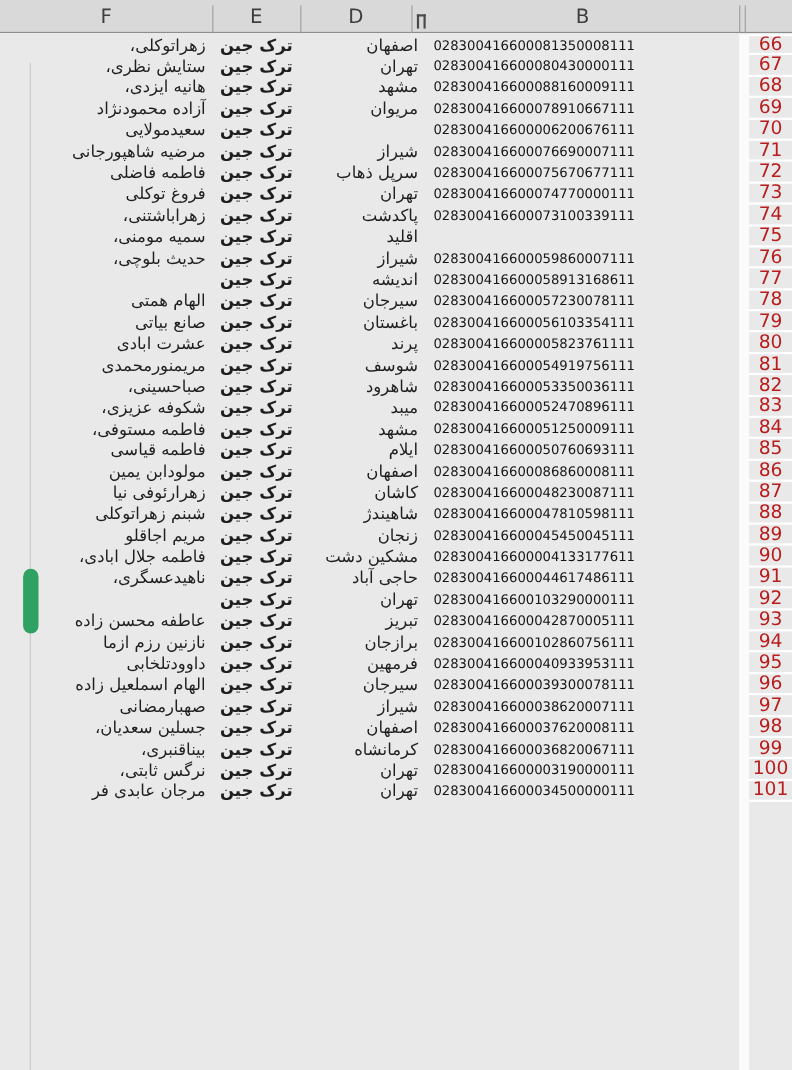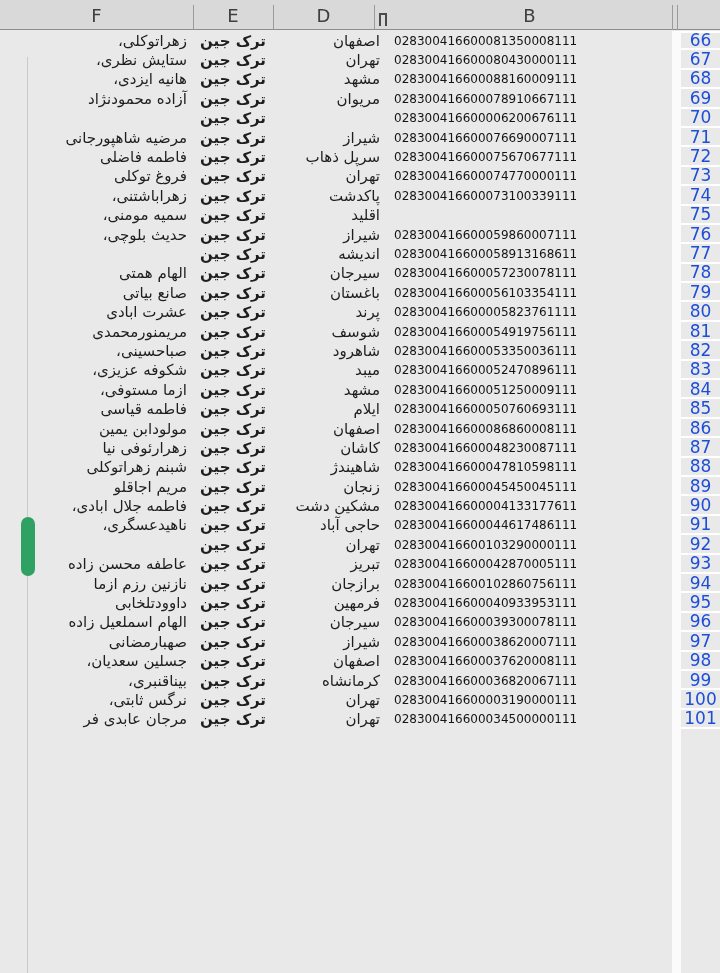--- a/index.html
+++ b/index.html
@@ -28,21 +28,21 @@
   .cell{position:absolute;top:0;height:100%;display:flex;align-items:center;
     box-sizing:border-box;color:#1e1e1e;white-space:nowrap;}
   .cell.rtl{direction:rtl;justify-content:flex-start;font-size:15px;}
   .cf{left:0;width:193px;padding-right:6px;}
   .ce{left:193px;width:80px;padding-right:7px;font-weight:bold;}
   .cd{left:273px;width:107px;text-align:right;}
   .cb{left:387px;width:285px;direction:ltr;justify-content:flex-start;
       padding-left:7px;font-size:12px;color:#141414;}
   .rowno{position:absolute;left:681px;width:39px;top:0;height:100%;
     display:flex;align-items:center;justify-content:center;
-    font-size:17px;color:#1d4ed8;border-bottom:2px solid #ffffff;box-sizing:border-box;}
+    font-size:17px;color:#b91c1c;border-bottom:2px solid #ffffff;box-sizing:border-box;}
   
   .vband{position:absolute;left:672px;top:31px;width:9px;height:942px;background:#fbfbfb;z-index:2;}
   .rowno-topline{position:absolute;left:681px;top:31px;width:39px;height:2px;background:#ffffff;z-index:2;}
   
   .leftline{position:absolute;left:27px;top:57px;width:1px;height:916px;background:#c9c9c9;z-index:1;}
   
   .scroll-thumb{position:absolute;left:21px;top:517px;width:14px;height:59px;
     border-radius:7px;z-index:5;}
 </style>
 </head>
@@ -94,20 +94,21 @@
 
   <div class="row">
     <div class="cell rtl cf">آزاده محمودنژاد</div>
     <div class="cell rtl ce">ترک جین</div>
     <div class="cell rtl cd">مریوان</div>
     <div class="cell cb">028300416600078910667111</div>
     <div class="rowno">69</div>
   </div>
 
   <div class="row">
+    <div class="cell rtl cf">سعیدمولایی</div>
     <div class="cell rtl ce">ترک جین</div>
     <div class="cell cb">028300416600006200676111</div>
     <div class="rowno">70</div>
   </div>
 
   <div class="row">
     <div class="cell rtl cf">مرضیه شاهپورجانی</div>
     <div class="cell rtl ce">ترک جین</div>
     <div class="cell rtl cd">شیراز</div>
     <div class="cell cb">028300416600076690007111</div>
@@ -202,21 +203,21 @@
 
   <div class="row">
     <div class="cell rtl cf">شکوفه عزیزی،</div>
     <div class="cell rtl ce">ترک جین</div>
     <div class="cell rtl cd">میبد</div>
     <div class="cell cb">028300416600052470896111</div>
     <div class="rowno">83</div>
   </div>
 
   <div class="row">
-    <div class="cell rtl cf">ازما مستوفی،</div>
+    <div class="cell rtl cf">فاطمه مستوفی،</div>
     <div class="cell rtl ce">ترک جین</div>
     <div class="cell rtl cd">مشهد</div>
     <div class="cell cb">028300416600051250009111</div>
     <div class="rowno">84</div>
   </div>
 
   <div class="row">
     <div class="cell rtl cf">فاطمه قیاسی</div>
     <div class="cell rtl ce">ترک جین</div>
     <div class="cell rtl cd">ایلام</div>

